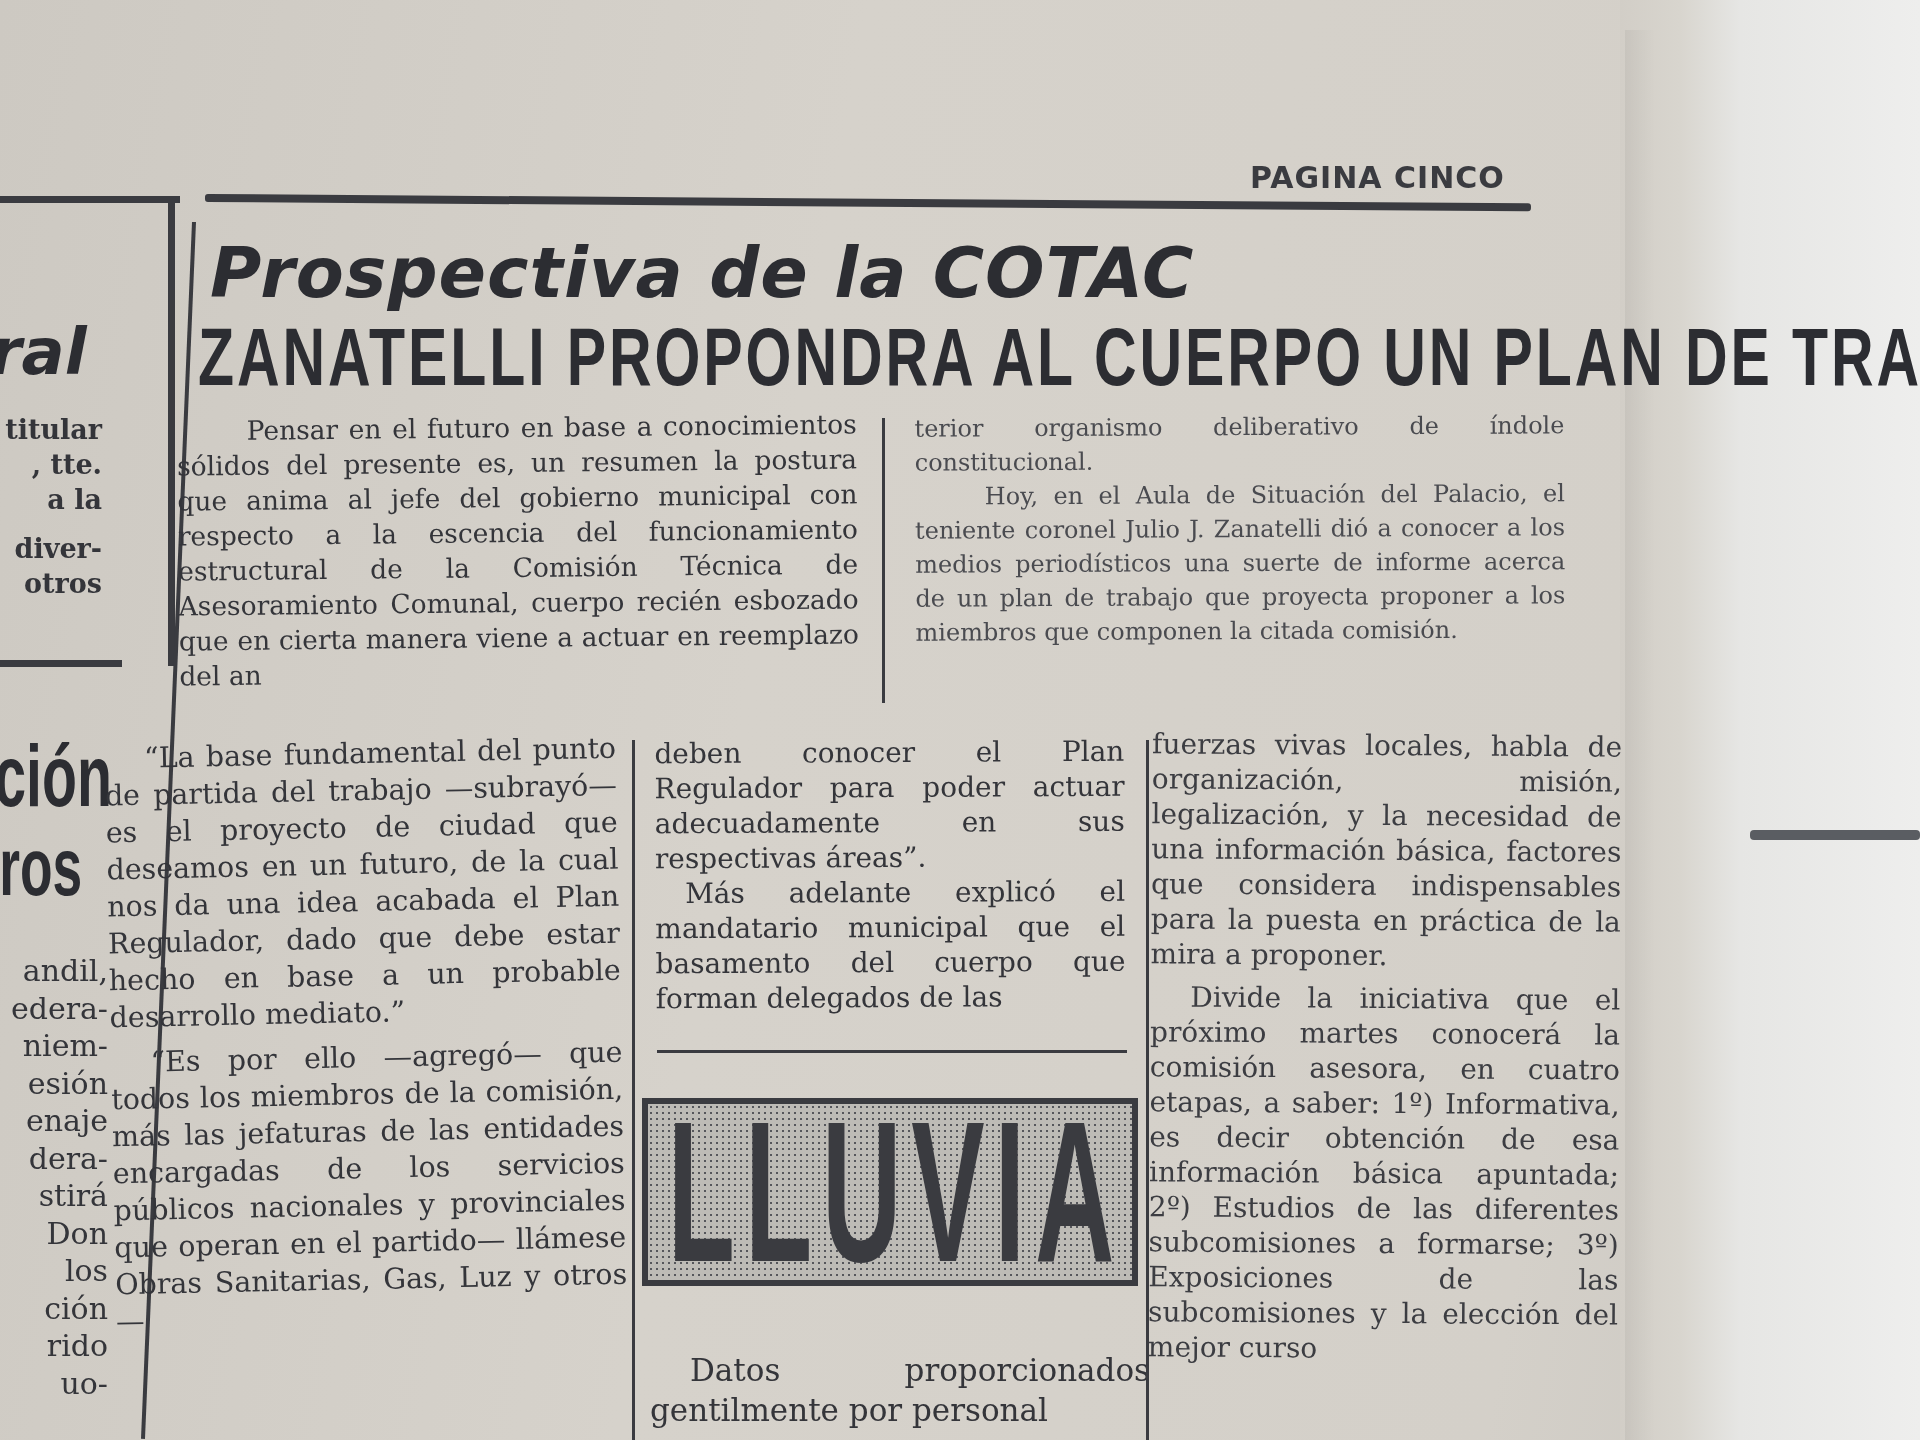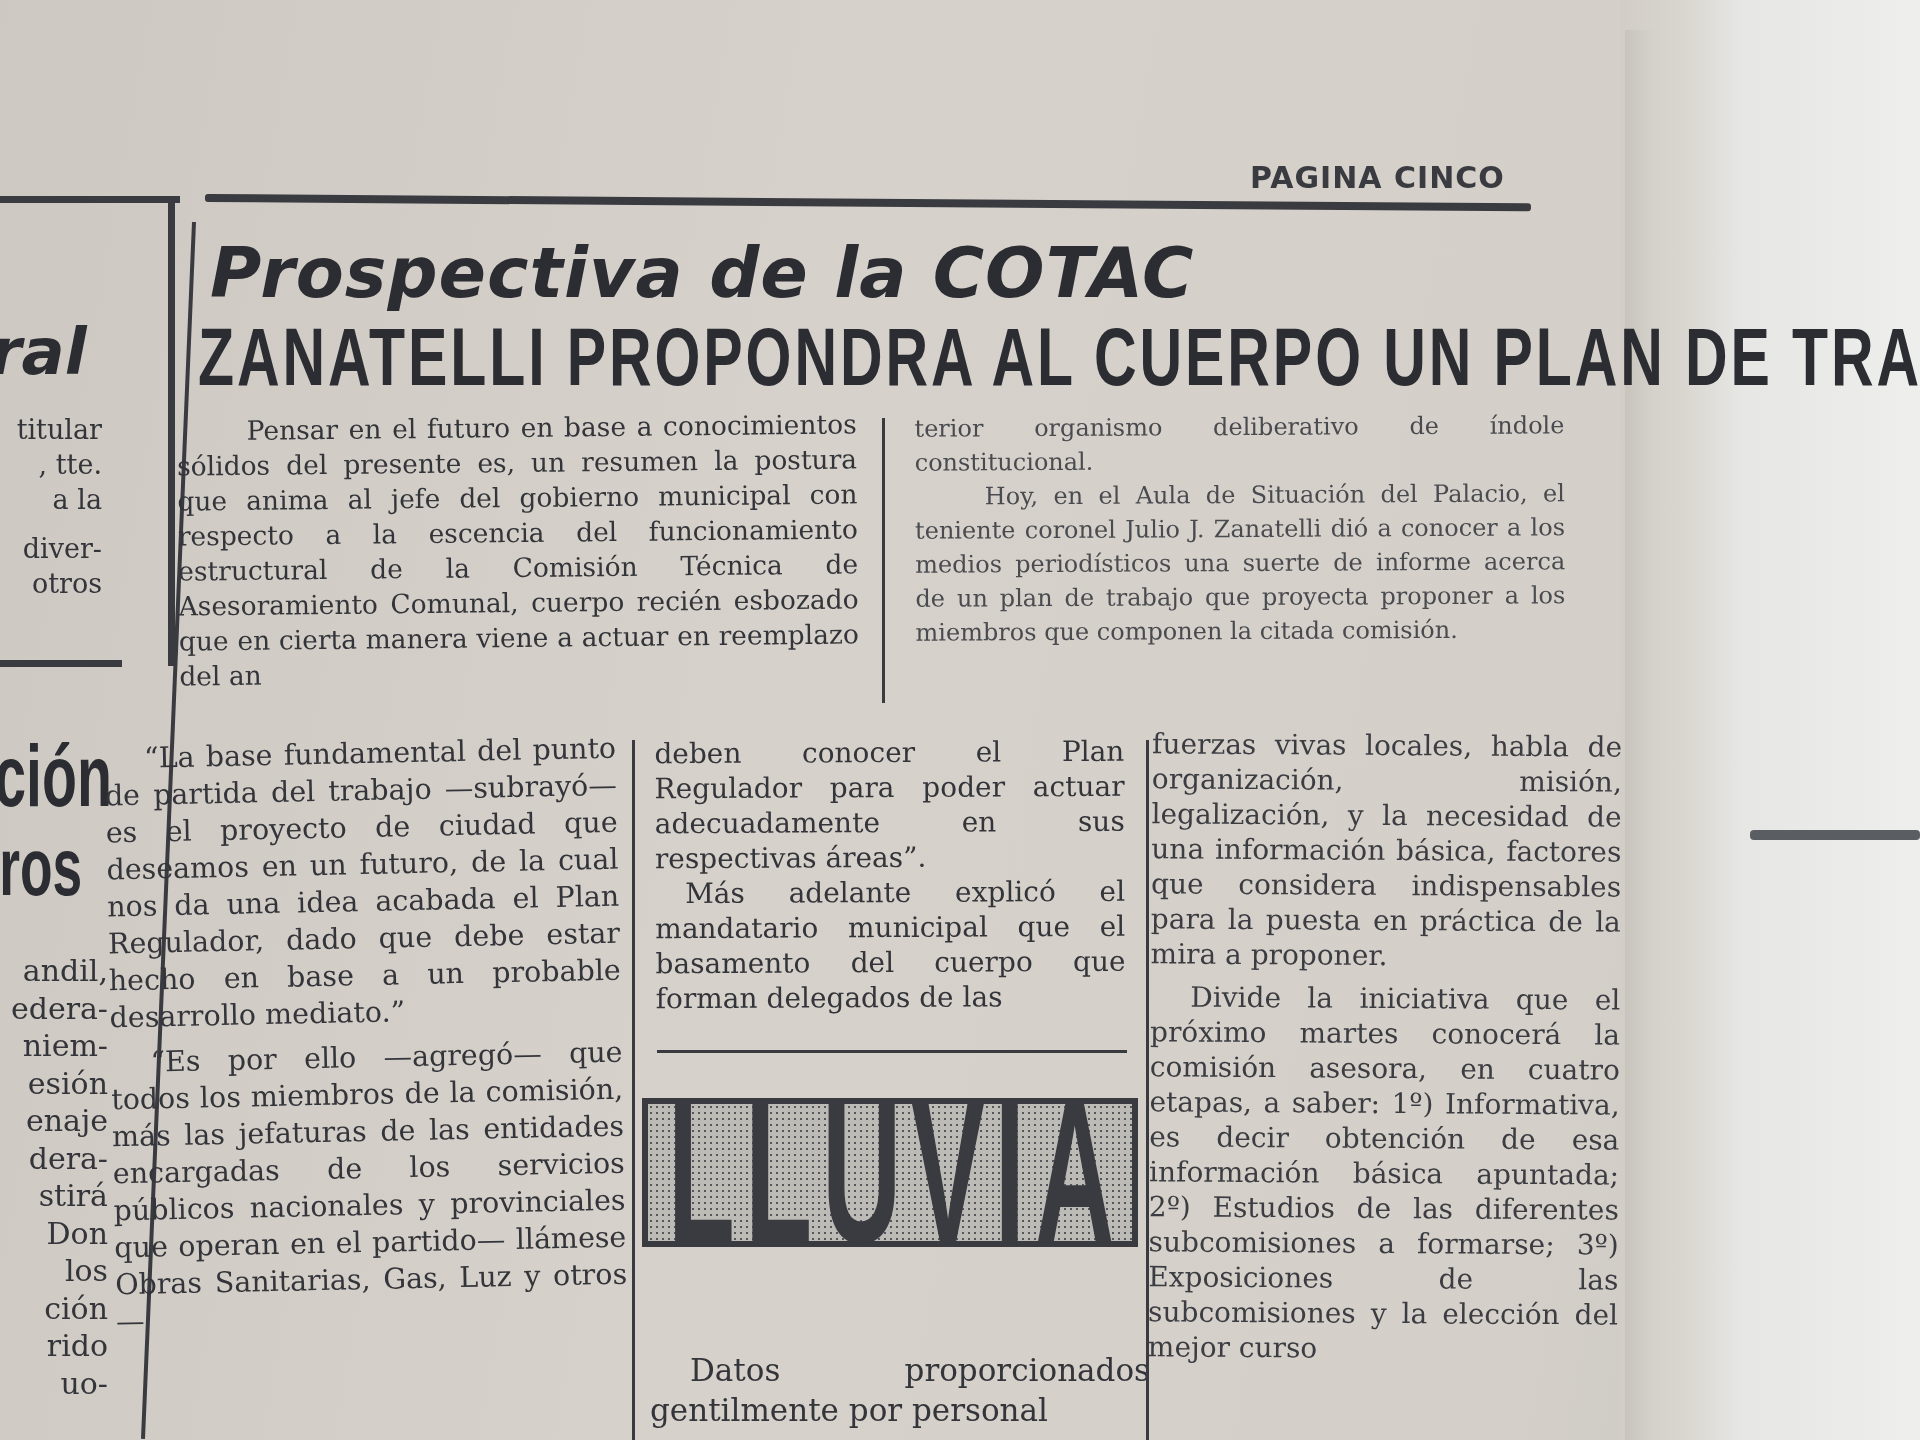--- a/index.html
+++ b/index.html
@@ -19,21 +19,21 @@
        font-style:italic;font-weight:700;font-size:70px;color:#2c2d32;letter-spacing:1px;white-space:nowrap;}
   .headline{position:absolute;left:198px;top:310px;font-family:"Liberation Sans",sans-serif;
        font-weight:bold;font-size:82px;color:#2c2d32;white-space:nowrap;
        transform:scaleX(0.72);transform-origin:left top;letter-spacing:4px;}
   .col{position:absolute;font-size:27px;line-height:35px;text-align:justify;color:#34353a;}
   .col p{margin:0;}
   .indent{text-indent:70px;}
   .left-frag{position:absolute;font-size:27px;line-height:35px;color:#34353a;text-align:right;white-space:nowrap;}
   .left-head{position:absolute;font-family:"Liberation Sans",sans-serif;font-weight:bold;color:#2c2d32;
        transform:scaleX(0.65);transform-origin:right top;white-space:nowrap;}
-  .lluvia-box{position:absolute;left:642px;top:1098px;width:496px;height:149px;
+  .lluvia-box{position:absolute;left:642px;top:1098px;width:496px;height:188px;
        border:6px solid #3a3b40;box-sizing:border-box;
        background-color:#bdbbb6;
        background-image:radial-gradient(#55565b 28%,transparent 32%);
        background-size:6px 6px;display:flex;align-items:center;justify-content:center;padding-left:13px;}
   .lluvia-text{font-family:"Liberation Sans",sans-serif;font-weight:bold;font-size:200px;
        color:#3a3b40;transform:scaleX(0.55);letter-spacing:18px;line-height:1;}
 </style>
 </head>
 <body>
 
@@ -41,21 +41,21 @@
 <div class="page-edge2"></div>
 <div class="tile-line"></div>
 
 <div class="page-label">PAGINA CINCO</div>
 <div class="rule" style="left:205px;top:194px;width:1326px;height:8px;border-radius:3px;transform:rotate(0.4deg);transform-origin:left;"></div>
 
 <div class="rule" style="left:0;top:196px;width:180px;height:7px;"></div>
 <div class="rule" style="left:168px;top:196px;width:7px;height:470px;"></div>
 <div class="rule" style="left:0;top:660px;width:122px;height:7px;"></div>
 <div class="abs" style="left:-10px;top:315px;font-family:'DejaVu Sans',sans-serif;font-style:italic;font-weight:900;font-size:64px;color:#2c2d32;">ral</div>
-<div class="left-frag" style="left:0;top:412px;width:102px;">
+<div class="left-frag" style="left:0;top:412px;width:102px;font-weight:bold;">
   <div>titular</div>
   <div>, tte.</div>
   <div>a la</div>
   <div style="height:14px"></div>
   <div>diver-</div>
   <div>otros</div>
 </div>
 
 <div class="left-head" style="right:1808px;top:725px;font-size:88px;">ación</div>
 <div class="left-head" style="right:1838px;top:820px;font-size:82px;">eros</div>

